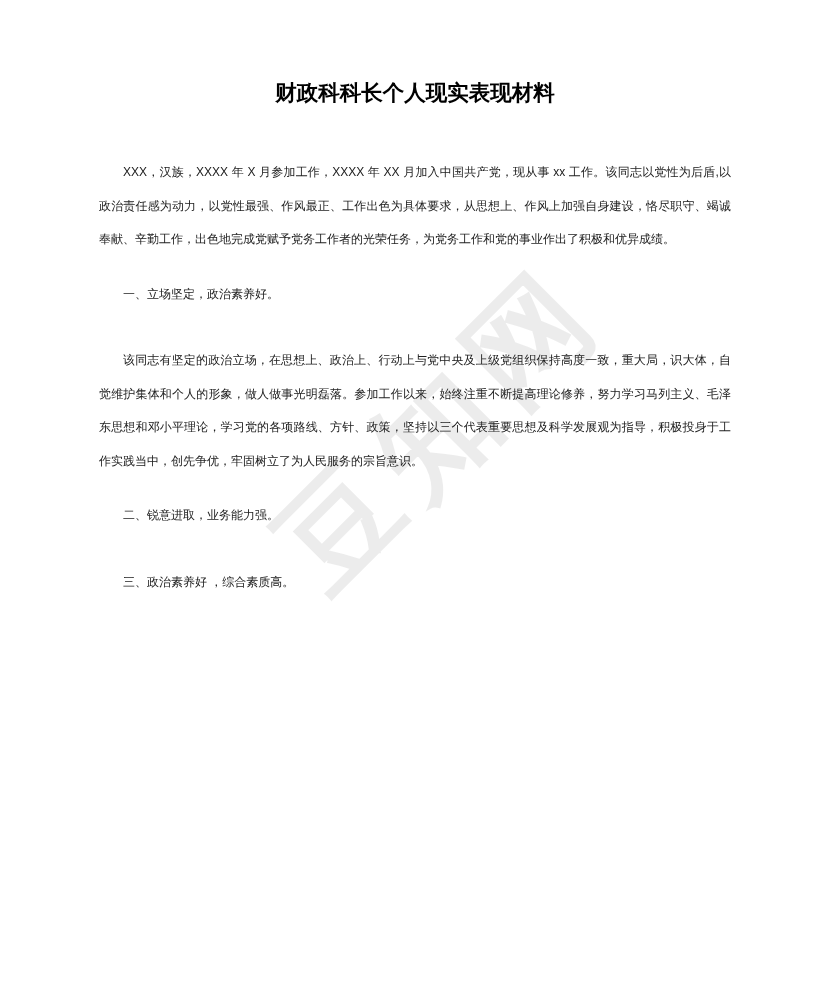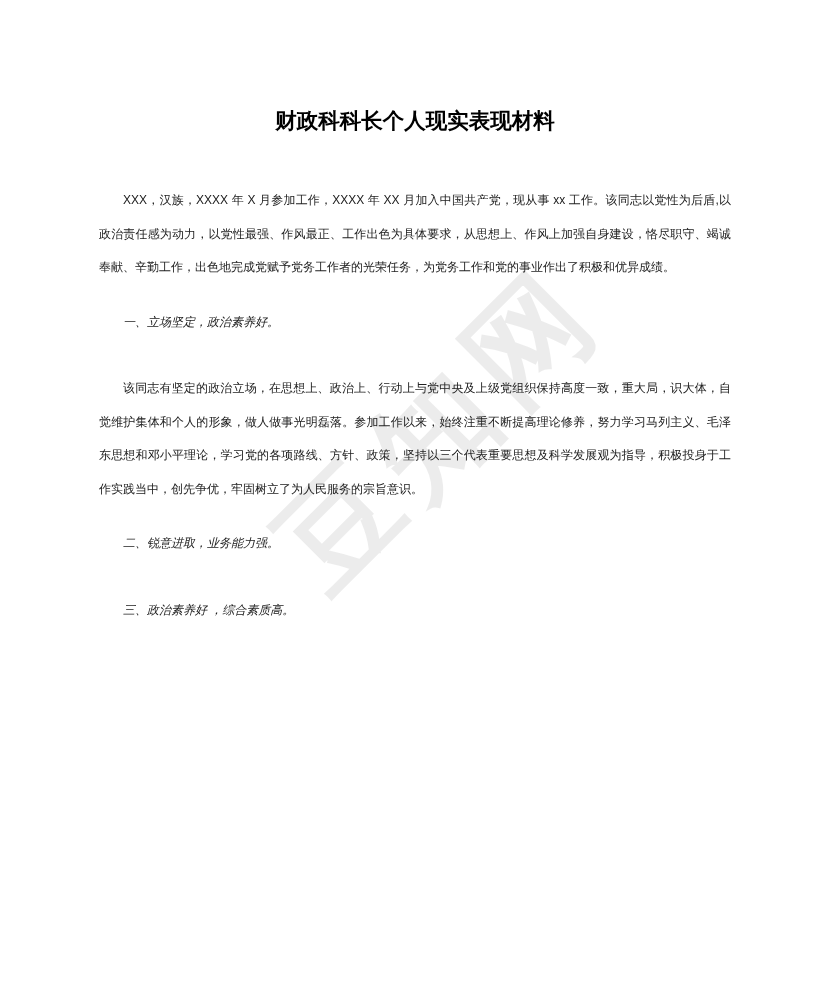--- a/index.html
+++ b/index.html
@@ -11,21 +11,21 @@
     position: relative;
     width: 830px;
     height: 986px;
     background: #ffffff;
     overflow: hidden;
     font-family: "Liberation Sans", sans-serif;
     color: #212121;
   }
   .doc-title {
     margin: 0;
-    padding-top: 106px;
+    padding-top: 78px;
     text-align: center;
     font-size: 21.5px;
     line-height: 30px;
     font-weight: 700;
     color: #000000;
   }
   .content {
     position: relative;
     margin: 48px 99px 0 99px;
     z-index: 2;
@@ -35,21 +35,20 @@
     font-size: 12px;
     line-height: 33.5px;
     text-align: justify;
     text-indent: 2em;
     word-break: break-all;
   }
   .content p.heading {
     margin-top: 21px;
     margin-bottom: 33px;
     text-align: left;
-    font-style: italic;
   }
   .watermark {
     position: absolute;
     left: 210px;
     top: 350px;
     width: 460px;
     text-align: center;
     font-size: 118px;
     font-weight: 700;
     letter-spacing: 14px;

